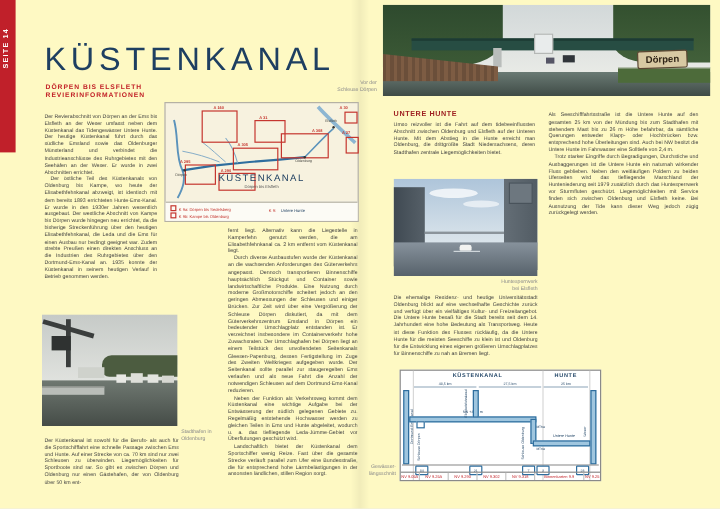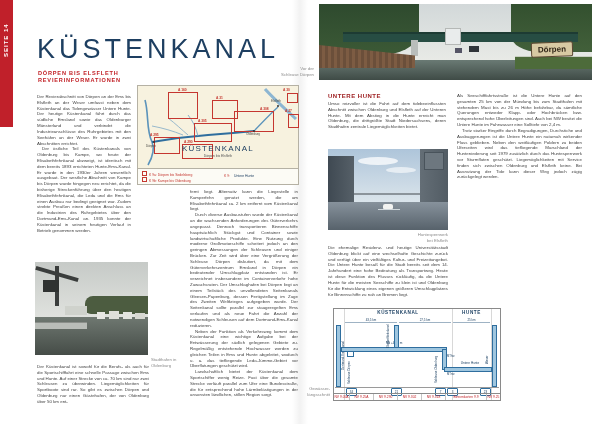--- a/index.html
+++ b/index.html
@@ -1,16 +1,16 @@
 <!DOCTYPE html>
 <html><head>
 <meta charset="utf-8">
 <style>
   html,body{margin:0;padding:0;background:#e9e9e9;}
-  .spread{position:relative;width:600px;height:424px;background:#ffffff;overflow:hidden;
+  .spread{position:relative;width:600px;height:424px;background:#fef9c3;overflow:hidden;
           font-family:"Liberation Sans",sans-serif;}
   .abs{position:absolute;}
   .gutter{left:292px;top:0;width:16px;height:424px;
           background:linear-gradient(90deg,rgba(0,0,0,0),rgba(0,0,0,0.05) 50%,rgba(0,0,0,0));}
   
   .tab{left:0;top:0;width:13px;height:127px;background:#c0202a;}
   .tab-label{left:3px;top:5px;height:52px;color:#fff;font-size:6px;font-weight:bold;
              letter-spacing:1px;writing-mode:vertical-rl;transform:rotate(180deg);}
   
   .title{left:37px;top:34px;font-size:27px;letter-spacing:4px;color:#1e3f61;font-weight:400;}

